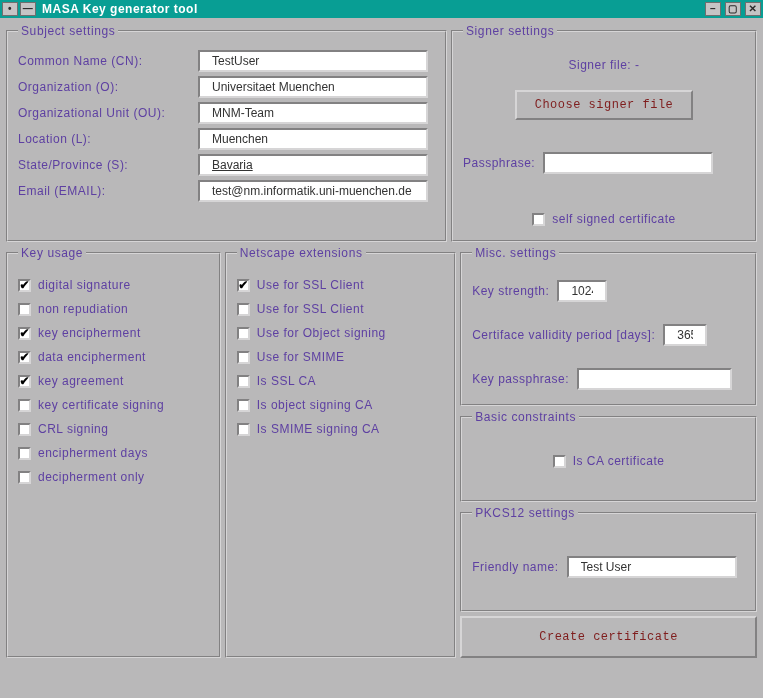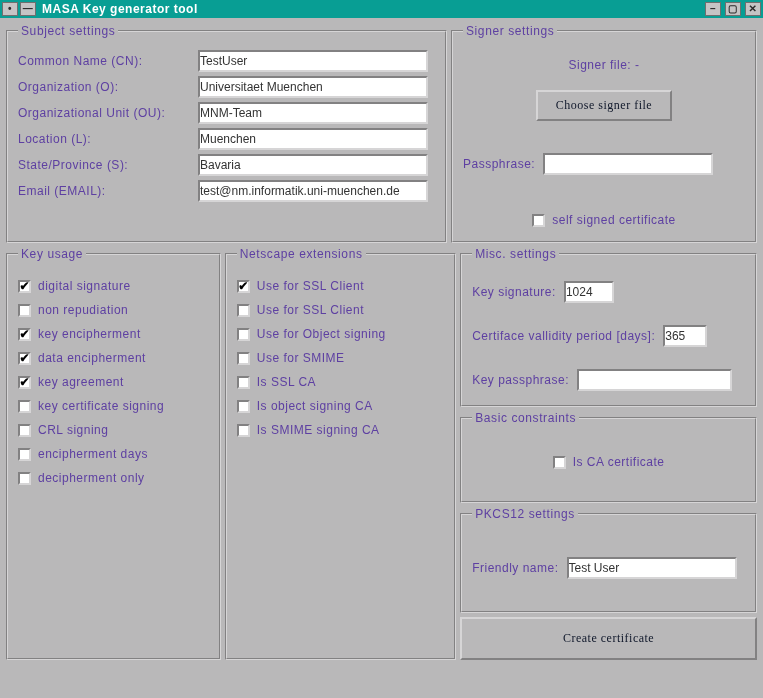--- a/index.html
+++ b/index.html
@@ -38,25 +38,25 @@
     color: #5e40a2;
     font-size: 12px;
     letter-spacing: 0.6px;
     padding: 0 3px;
   }
   .label { color:#5e40a2; letter-spacing:0.5px; }
   .row { display:flex; align-items:center; margin:4px 0; }
   .subject-row .label { width:180px; }
   input[type=text] {
     background:#fff;border:2px inset #d6d5d6;height:22px;
-    padding:0 0;font-family:inherit;font-size:12px;color:#333;
+    padding:0 12px;font-family:inherit;font-size:12px;color:#333;
   }
   button {
-    background:#b9b8b9;border:2px outset #d6d5d6;color:#0f172a;
-    font-family:Liberation Serif, serif;font-size:12px;letter-spacing:0.5px;
+    background:#b9b8b9;border:2px outset #d6d5d6;color:#7f1d1d;
+    font-family:Liberation Mono, monospace;font-size:12px;letter-spacing:0.5px;
     padding:6px 18px;cursor:pointer;
   }
   .grid-top { display:flex; }
   .col-subject { flex:1; }
   .col-signer { width:306px; }
   .grid-mid { display:flex; }
   .col-keyusage { width:218px; }
   .col-netscape { width:235px; }
   .col-right { width:306px; display:flex; flex-direction:column; }
   .chk-row { display:flex; align-items:center; margin:10px 0; }
@@ -101,21 +101,21 @@
       <div class="row subject-row">
           <span class="label">Organizational Unit (OU):</span>
           <input type="text" style="width: 230px;" value="MNM-Team">
         </div>
       <div class="row subject-row">
           <span class="label">Location (L):</span>
           <input type="text" style="width: 230px;" value="Muenchen">
         </div>
       <div class="row subject-row">
           <span class="label">State/Province (S):</span>
-          <input type="text" style="width: 230px;" value="Bavaria">
+          <input type="text" style="width: 230px; text-decoration: underline;" value="Bavaria">
         </div>
       <div class="row subject-row">
           <span class="label">Email (EMAIL):</span>
           <input type="text" style="width: 230px;" value="test@nm.informatik.uni-muenchen.de">
         </div>
     </fieldset>
 
     <fieldset class="col-signer">
       <legend>Signer settings</legend>
       <div style="height:8px"></div>
@@ -214,21 +214,21 @@
             <span class="label">Is SMIME signing CA</span>
           </div>
         </div>
     </fieldset>
 
     <div class="col-right">
       <fieldset>
         <legend>Misc. settings</legend>
         <div style="height:8px"></div>
         <div class="row">
-            <span class="label" style="margin-right:8px">Key signature:</span>
+            <span class="label" style="margin-right:8px">Key strength:</span>
             <input type="text" style="width: 50px;" value="1024">
           </div>
         <div style="height:14px"></div>
         <div class="row">
             <span class="label" style="margin-right:8px">Certiface vallidity period [days]:</span>
             <input type="text" style="width: 44px;" value="365">
           </div>
         <div style="height:14px"></div>
         <div class="row">
             <span class="label" style="margin-right:8px">Key passphrase:</span>

